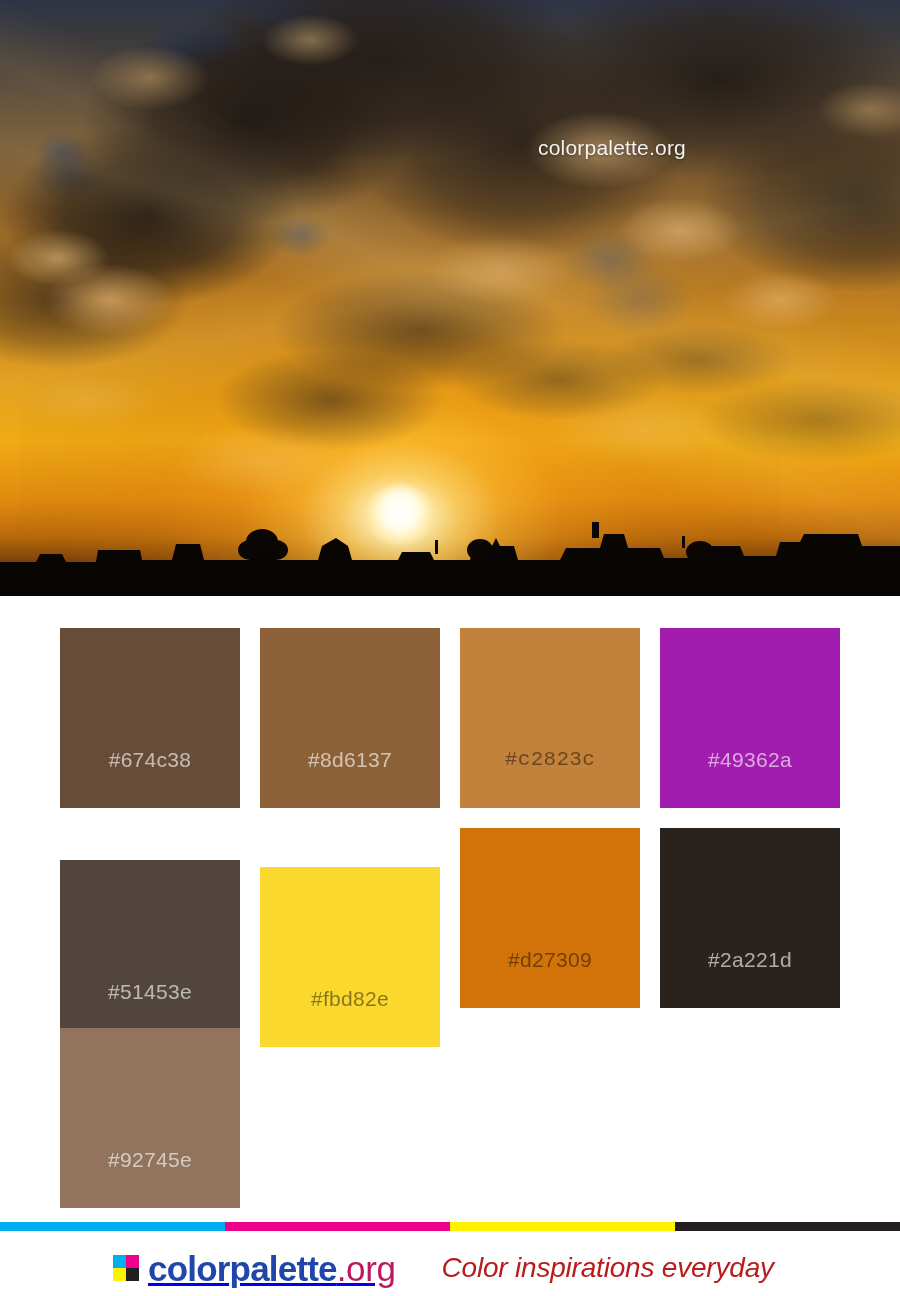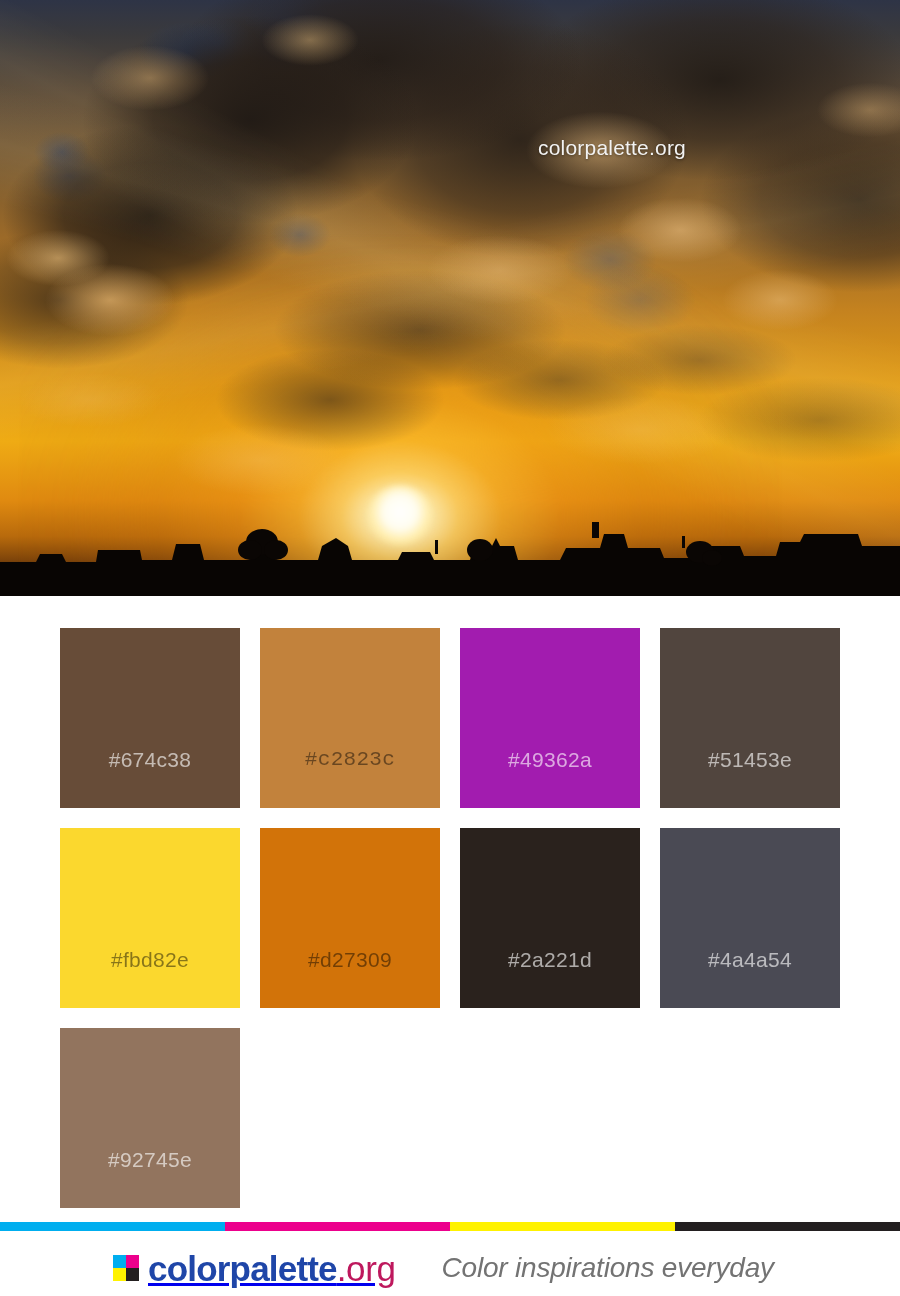--- a/index.html
+++ b/index.html
@@ -218,21 +218,21 @@
   }
   .brand-tld{
     font-weight:normal;
     color:#be185d;
     letter-spacing:-0.4px;
   }
   .tagline{
     margin-left:46px;
     font-size:28px;
     font-style:italic;
-    color:#737373;
+    color:#b91c1c;
     letter-spacing:-0.2px;
     white-space:nowrap;
     line-height:1;
   }
 </style>
 </head>
 <body>
 
 <div class="page">
 
@@ -270,40 +270,40 @@
     </div>
     <div class="ground"></div>
 
     <div class="watermark">colorpalette.org</div>
   </div>
 
   <div class="palette">
       <div class="swatch dark" style="background: rgb(103, 76, 56);">
         <span class="hex">#674c38</span>
       </div>
+      <div class="swatch dark" style="background: rgb(141, 97, 55);">
+        <span class="hex">#8d6137</span>
+      </div>
       <div class="swatch light" style="background: rgb(194, 130, 60); font-family: Liberation Mono, monospace;">
         <span class="hex">#c2823c</span>
       </div>
       <div class="swatch dark" style="background: #a21caf;">
         <span class="hex">#49362a</span>
       </div>
-      <div class="swatch dark" style="background: rgb(81, 69, 62);">
+      <div class="swatch dark" style="background: rgb(81, 69, 62); margin-top: 32px;">
         <span class="hex">#51453e</span>
       </div>
-      <div class="swatch light" style="background: rgb(251, 216, 46);">
+      <div class="swatch light" style="background: rgb(251, 216, 46); margin-top: 39px;">
         <span class="hex">#fbd82e</span>
       </div>
       <div class="swatch light" style="background: rgb(210, 115, 9); padding-left: 38px;">
         <span class="hex">#d27309</span>
       </div>
       <div class="swatch dark" style="background: rgb(42, 34, 29); padding-left: 12px;">
         <span class="hex">#2a221d</span>
-      </div>
-      <div class="swatch dark" style="background: rgb(74, 74, 84);">
-        <span class="hex">#4a4a54</span>
       </div>
       <div class="swatch dark" style="background: rgb(146, 116, 94); padding-left: 40px;">
         <span class="hex">#92745e</span>
       </div>
     </div>
 
   <div class="cmyk-bar">
     <span class="c-cyan"></span>
     <span class="c-magenta"></span>
     <span class="c-yellow"></span>

